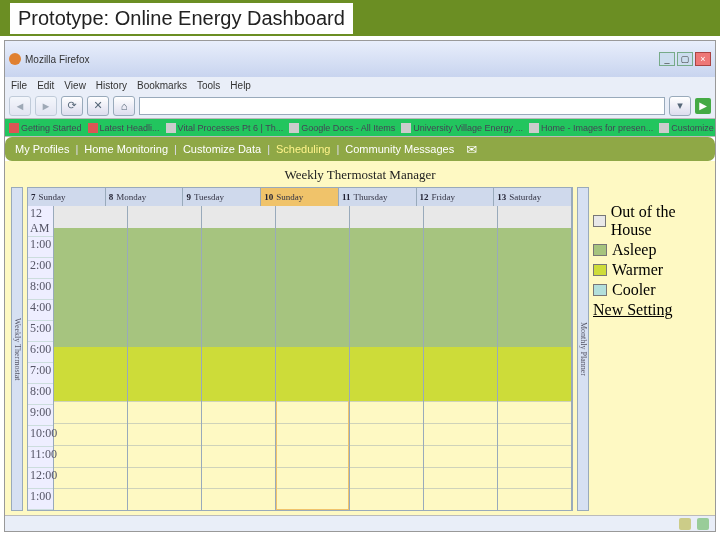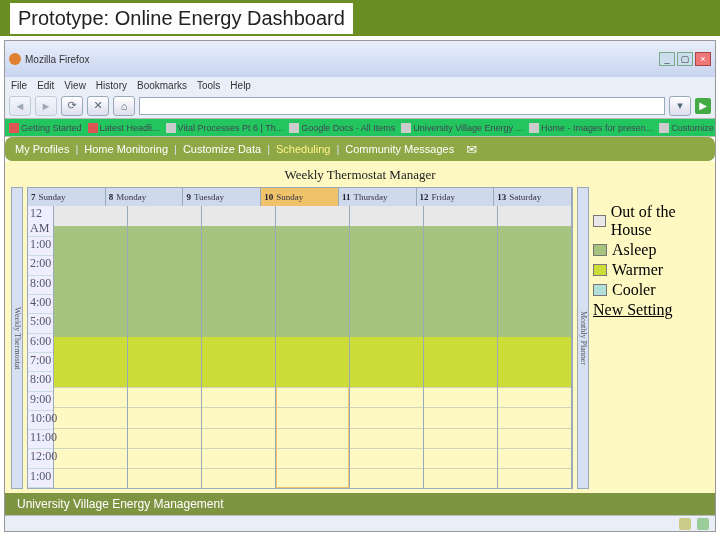--- a/index.html
+++ b/index.html
@@ -286,22 +286,19 @@
             <div class="sw" style="background: rgb(178, 223, 219);"></div>
             <span>Cooler</span>
           </div>
           <div class="row link">
             <span>New Setting</span>
           </div>
         </div>
     </div>
   </div>
 
-  <div class="page-footer">
-    <span>University Village Energy Management</span>
-  </div>
 
   <div class="statusbar">
     <div class="sicon"></div>
     <div class="sicon g"></div>
   </div>
 
 </div>
 
 </body></html>

